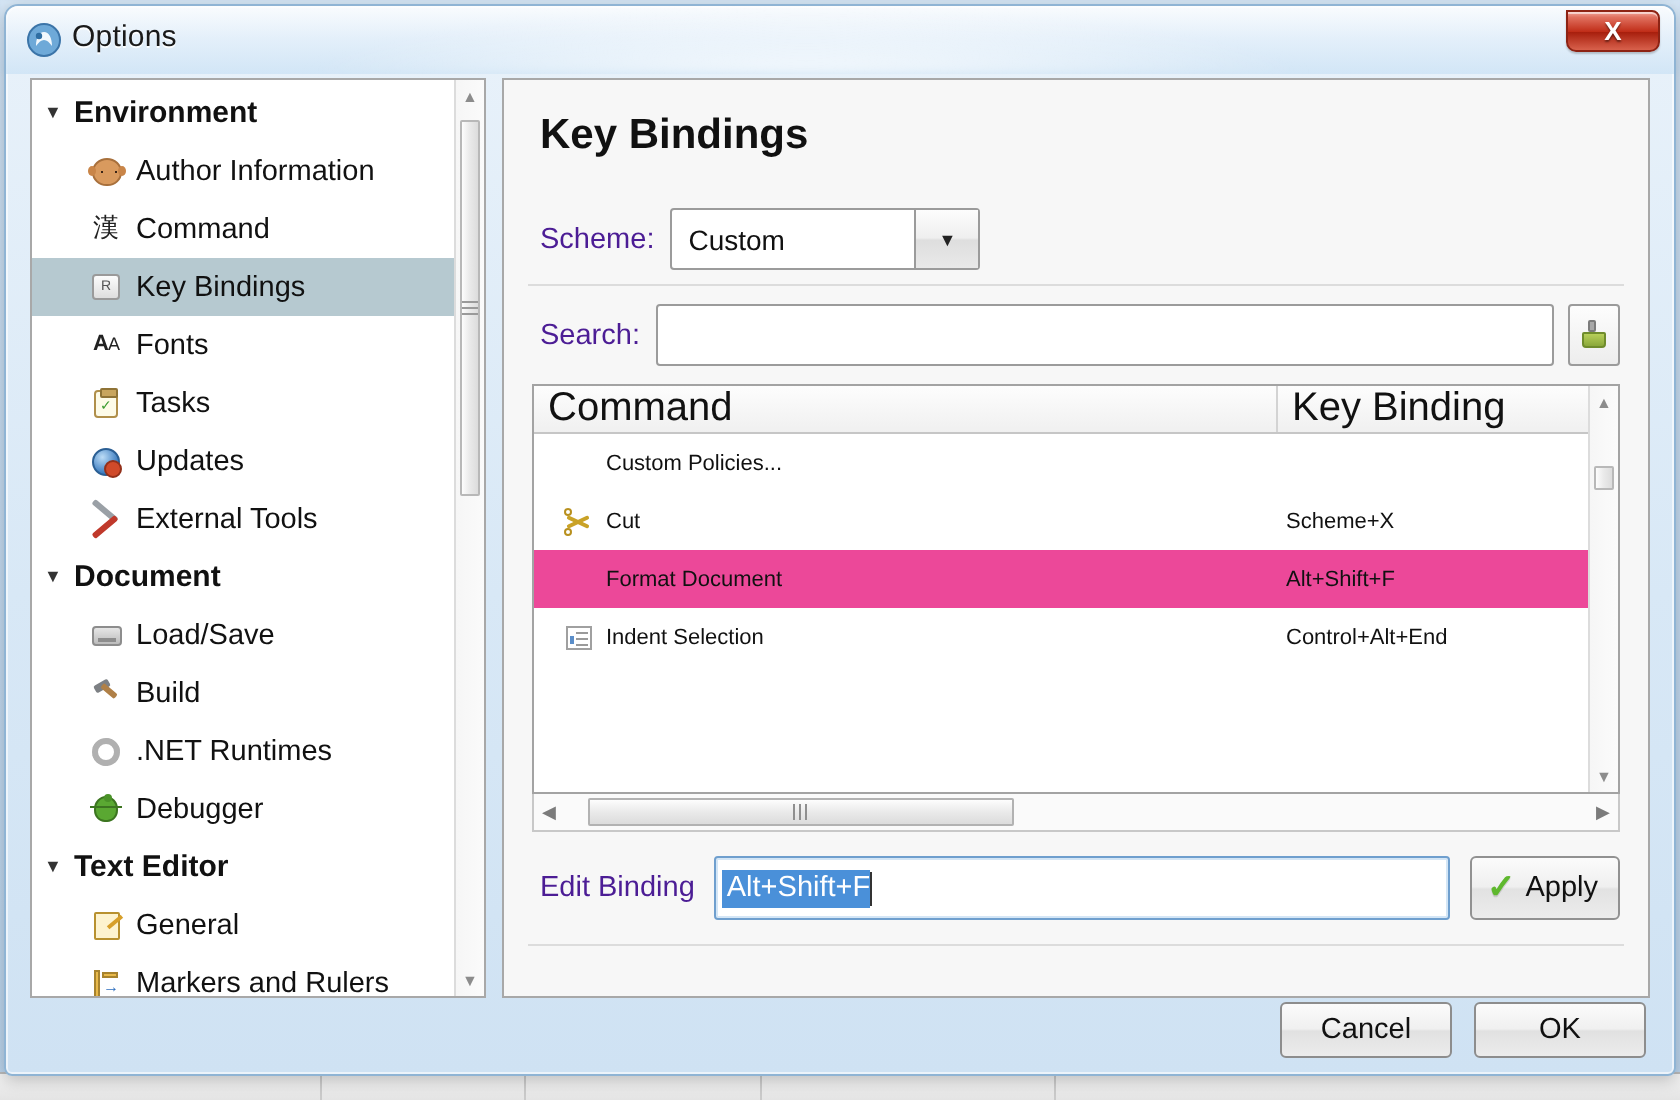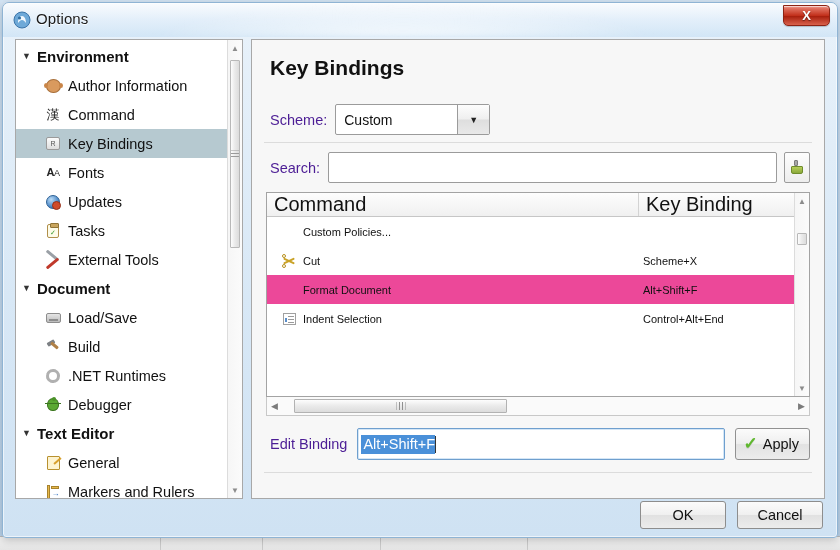--- a/index.html
+++ b/index.html
@@ -369,31 +369,31 @@
           <span>Key Bindings</span>
         </div>
         <div class="tree-row child">
           <span class="ico">
             <span class="aa"><b>A</b>A</span>
           </span>
           <span>Fonts</span>
         </div>
         <div class="tree-row child">
           <span class="ico">
-            <span class="globe"></span>
-          </span>
-          <span>Updates</span>
-        </div>
-        <div class="tree-row child">
-          <span class="ico">
             <span class="clip">
               <span class="tick">✓</span>
             </span>
           </span>
           <span>Tasks</span>
+        </div>
+        <div class="tree-row child">
+          <span class="ico">
+            <span class="globe"></span>
+          </span>
+          <span>Updates</span>
         </div>
         <div class="tree-row child">
           <span class="ico">
             <span class="tools">
               <span class="w"></span>
               <span class="s"></span>
             </span>
           </span>
           <span>External Tools</span>
         </div>
@@ -560,17 +560,17 @@
       <div id="apply-btn">
         <span class="check">✓</span>
         <span>Apply</span>
       </div>
     </div>
 
     <div id="footer-sep"></div>
   </div>
 
   <div id="buttons">
+    <div class="btn">Cancel</div>
     <div class="btn">OK</div>
-    <div class="btn">Cancel</div>
   </div>
 
 </div>
 
 </body></html>

